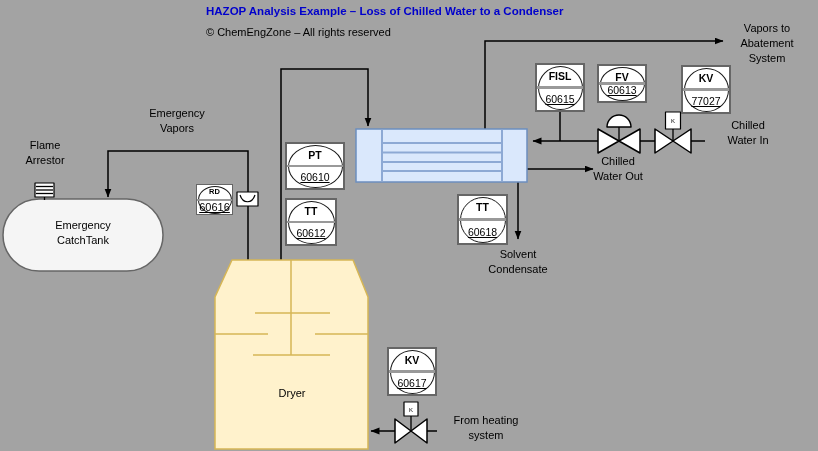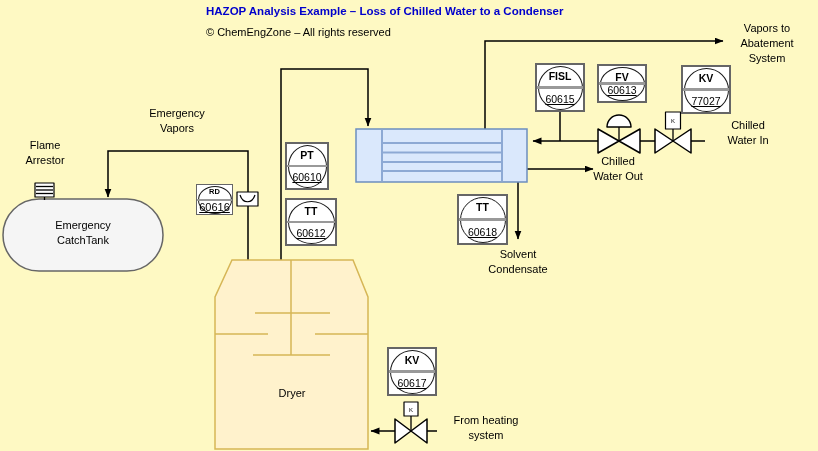--- a/index.html
+++ b/index.html
@@ -1,17 +1,17 @@
 <!DOCTYPE html>
 <html style="--c-title: #0000CC; --c-line: #000000; --c-condenser_fill: #DAE8FC; --c-condenser_stroke: #6C8EBF; --c-condenser_tubes: #8DA9D4; --c-dryer_fill: #FFF2CC; --c-dryer_stroke: #D6B656; --c-tank_fill: #F5F5F5; --c-tank_stroke: #666666; --c-instrument_border: #666666; --c-instrument_divider: #999999;"><head>
 <meta charset="utf-8">
 <style>
   html,body{margin:0;padding:0;background:#fff;}
   #canvas{
-    position:relative;width:818px;height:451px;background:#fef9c3;overflow:hidden;
+    position:relative;width:818px;height:451px;background:#a3a3a3;overflow:hidden;
     font-family:"Liberation Sans",sans-serif;color:#000;
   }
   #diagram-svg{position:absolute;left:0;top:0;}
   .pline{stroke:var(--c-line,#000);stroke-width:1.5;fill:none;}
   .stem{stroke:var(--c-line,#000);stroke-width:1.3;fill:none;}
   .sym{fill:#ffffff;stroke:var(--c-line,#000);stroke-width:1.5;stroke-linejoin:round;}
   .symthin{fill:#ffffff;stroke:var(--c-line,#000);stroke-width:1.2;stroke-linejoin:round;}
   .condenser-body{fill:var(--c-condenser_fill,#dae8fc);stroke:var(--c-condenser_stroke,#6c8ebf);stroke-width:1.5;}
   .condenser-tube{stroke:var(--c-condenser_tubes,#8da9d4);stroke-width:2;fill:none;}
   .dryer-body{fill:var(--c-dryer_fill,#fff2cc);stroke:var(--c-dryer_stroke,#d6b656);stroke-width:1.5;}
@@ -128,21 +128,21 @@
     <div class="inst-divider"></div>
     <div class="inst-tag">FV</div>
     <div class="inst-num">60613</div>
   </div>
   <div class="inst" style="left:681px;top:65px;width:50px;height:49px">
     <div class="inst-circle"></div>
     <div class="inst-divider"></div>
     <div class="inst-tag">KV</div>
     <div class="inst-num">77027</div>
   </div>
-  <div class="inst" style="left:285px;top:142px;width:44px;height:48px">
+  <div class="inst" style="left:285px;top:142px;width:60px;height:48px">
     <div class="inst-circle"></div>
     <div class="inst-divider"></div>
     <div class="inst-tag">PT</div>
     <div class="inst-num">60610</div>
   </div>
   <div class="inst" style="left:285px;top:198px;width:52px;height:48px">
     <div class="inst-circle"></div>
     <div class="inst-divider"></div>
     <div class="inst-tag">TT</div>
     <div class="inst-num">60612</div>

